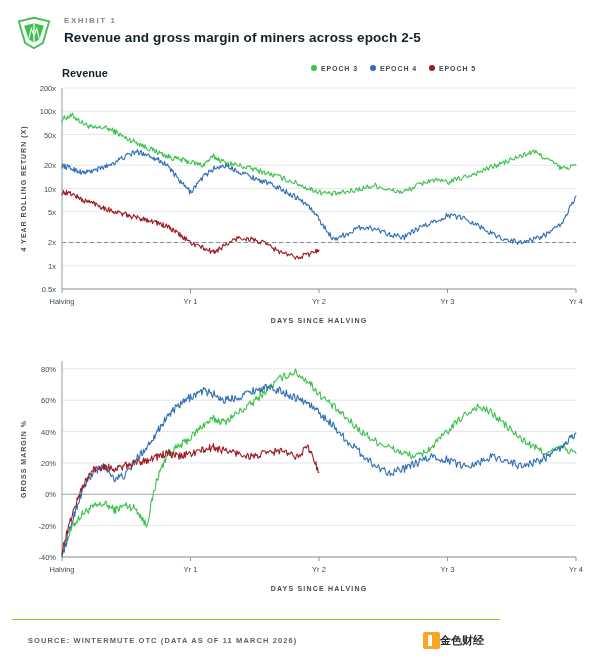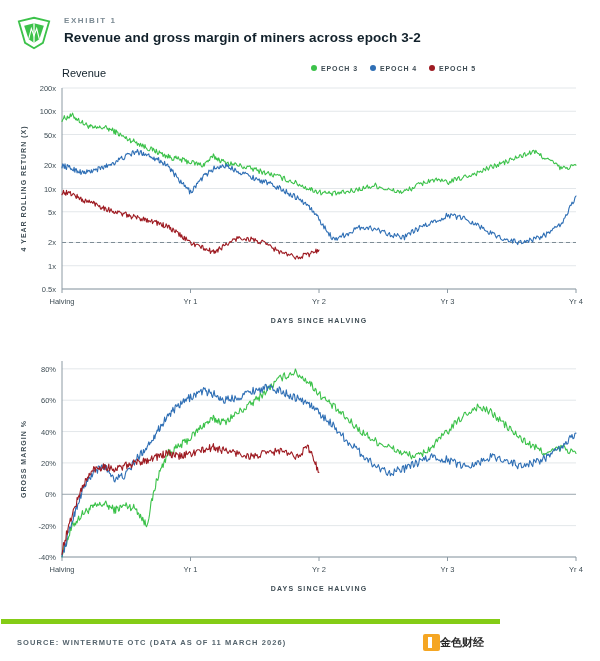--- a/index.html
+++ b/index.html
@@ -57,21 +57,21 @@
   .panel-head {
     display: flex;
     align-items: center;
     justify-content: space-between;
     padding-left: 46px;
     padding-right: 8px;
     height: 16px;
   }
   .panel-title {
     font-size: 11px;
-    font-weight: 400;
+    font-weight: 700;
     color: #12212b;
     margin-top: 9px;
   }
   .legend {
     display: flex;
     align-items: center;
     gap: 12px;
   }
   .legend-item {
     display: flex;
@@ -88,25 +88,25 @@
     border-radius: 50%;
     display: inline-block;
   }
   .plotwrap {
     position: relative;
     margin-top: 4px;
   }
   
   .footer {
     position: absolute;
-    left: 1px;
+    left: 12px;
     right: 0;
     bottom: 0;
     height: 42px;
-    border-top: 5px solid #84cc16;
+    border-top: 1px solid #84cc16;
     display: flex;
     align-items: center;
     justify-content: space-between;
     padding: 0 16px;
     box-sizing: border-box;
   }
   .source {
     font-size: 7.5px;
     letter-spacing: 1.1px;
     color: #55646d;
@@ -150,21 +150,21 @@
     <div class="logo">
       <svg viewBox="0 0 40 38" width="36" height="34">
         <path d="M3 6 L20 2 L37 6 L30 30 L20 36 L10 30 Z" fill="none" stroke="#3cc24a" stroke-width="2"></path>
         <path d="M9 11 L20 8 L31 11 L26 26 L20 30 L14 26 Z" fill="#3cc24a"></path>
         <path d="M20 8 L20 30" stroke="#ffffff" stroke-width="1.4"></path>
         <path d="M14 26 L17 14 L20 22 L23 14 L26 26" fill="none" stroke="#ffffff" stroke-width="1.2"></path>
       </svg>
     </div>
     <div class="head-text">
       <div class="exhibit">EXHIBIT 1</div>
-      <div class="title">Revenue and gross margin of miners across epoch 3-2</div>
+      <div class="title">Revenue and gross margin of miners across epoch 2-5</div>
     </div>
   </div>
 
   <div class="panel">
     <div class="panel-head">
       <div class="panel-title">Revenue</div>
       <div class="legend">
         <span class="legend-item">
           <span class="legend-dot" style="background:#3cc24a"></span>
           <span>EPOCH 3</span>

